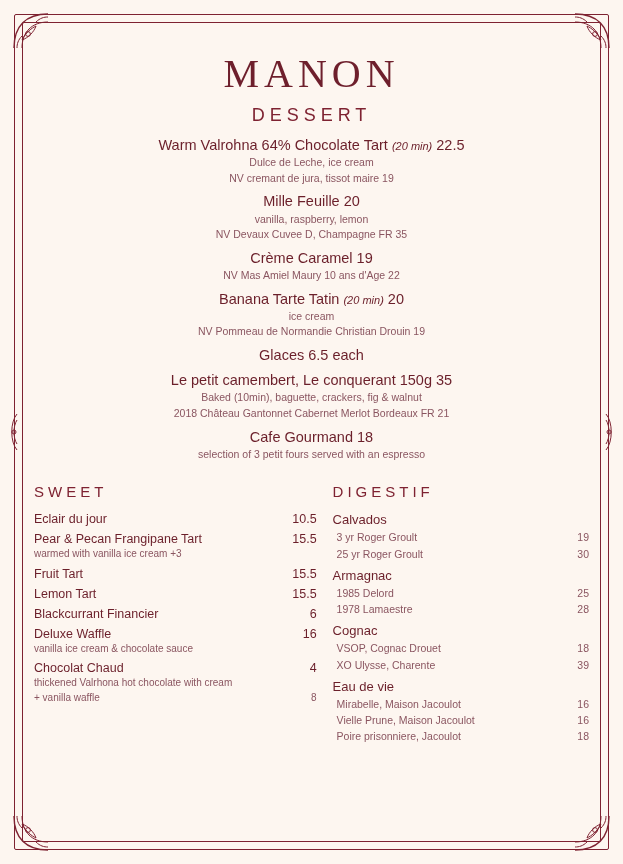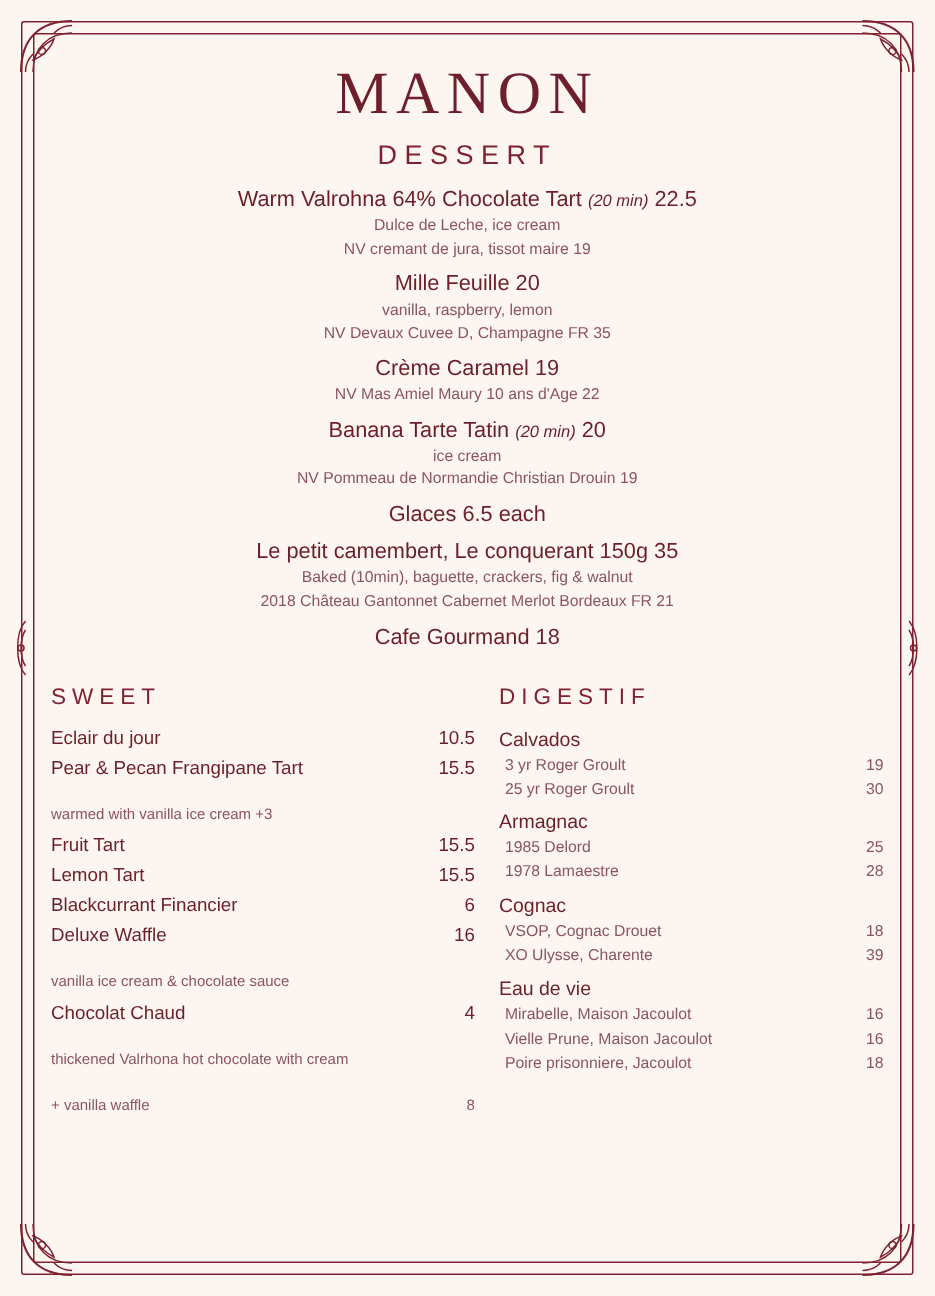--- a/index.html
+++ b/index.html
@@ -64,21 +64,21 @@
     right: 34px;
     bottom: 34px;
   }
 
   .brand {
     text-align: center;
     font-family: "Liberation Serif", serif;
     font-size: 40px;
     letter-spacing: 5px;
     color: #6e1f2c;
-    margin-top: 4px;
+    margin-top: 16px;
     margin-bottom: 6px;
     font-weight: normal;
   }
 
   .section-title {
     text-align: center;
     font-size: 18px;
     letter-spacing: 5px;
     color: #7e2231;
     margin: 8px 0 10px 0;
@@ -142,21 +142,21 @@
     justify-content: space-between;
     font-size: 12.5px;
     color: #6b1f2a;
     margin-top: 6px;
   }
   .s-row .s-name { padding-right: 8px; }
   .s-row .s-price { white-space: nowrap; }
   .s-sub {
     font-size: 10px;
     color: #8a5560;
-    margin-top: 18px;
+    margin-top: 1px;
     line-height: 1.35;
     display: flex;
     justify-content: space-between;
   }
   .s-sub .s-price { white-space: nowrap; }
 
   .dg-group { margin-bottom: 6px; }
   .dg-head {
     font-size: 13px;
     color: #6b1f2a;
@@ -298,20 +298,21 @@
         </div>
         <div class="d-sub">Baked (10min), baguette, crackers, fig &amp; walnut</div>
         <div class="d-wine">2018 Château Gantonnet Cabernet Merlot Bordeaux FR  21</div>
       </div>
 
       <div class="d-item">
         <div class="d-name">
           <span>Cafe Gourmand</span>
           <span class="price">18</span>
         </div>
+        <div class="d-sub">selection of 3 petit fours served with an espresso</div>
       </div>
 
     </div>
 
     <div class="columns">
 
       <div class="col-left">
         <div class="col-title">SWEET</div>
 
         <div>

